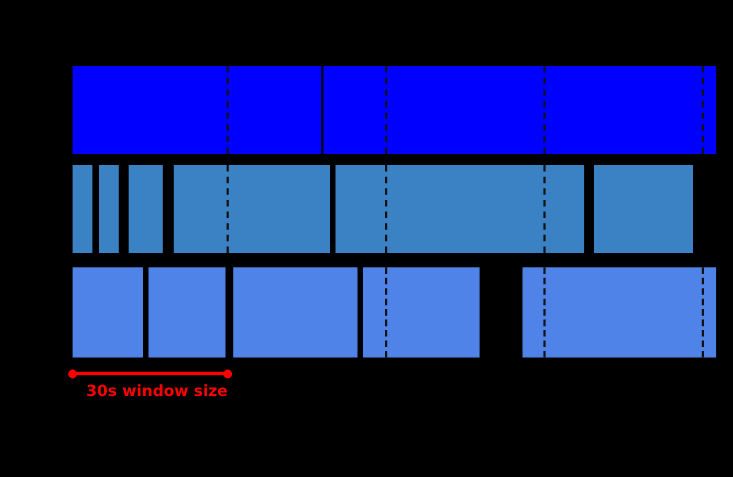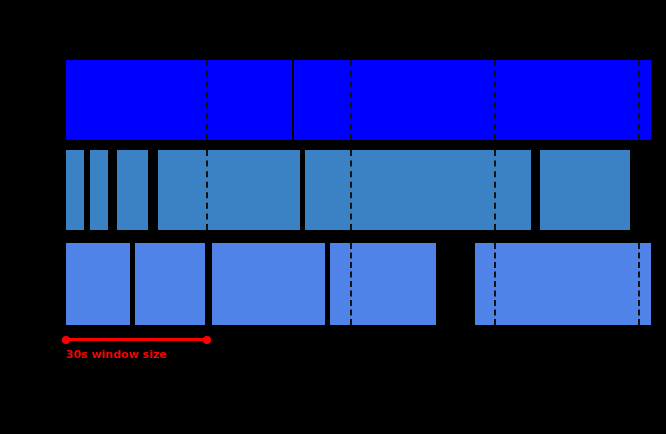--- a/index.html
+++ b/index.html
@@ -45,25 +45,25 @@
     position: absolute;
     width: 8px;
     height: 8px;
     border-radius: 50%;
     background: #ff0000;
     z-index: 7;
   }
   .annot-label {
     position: absolute;
     color: #ff0000;
-    font-size: 11px;
+    font-size: 14px;
     font-weight: bold;
     font-family: "DejaVu Sans", "Liberation Sans", sans-serif;
     white-space: nowrap;
-    text-align: left;
+    text-align: right;
     z-index: 7;
   }
   
   .darktext {
     position: absolute;
     color: #000000;
     font-size: 10px;
     white-space: nowrap;
     font-family: "DejaVu Sans", "Liberation Sans", sans-serif;
   }

